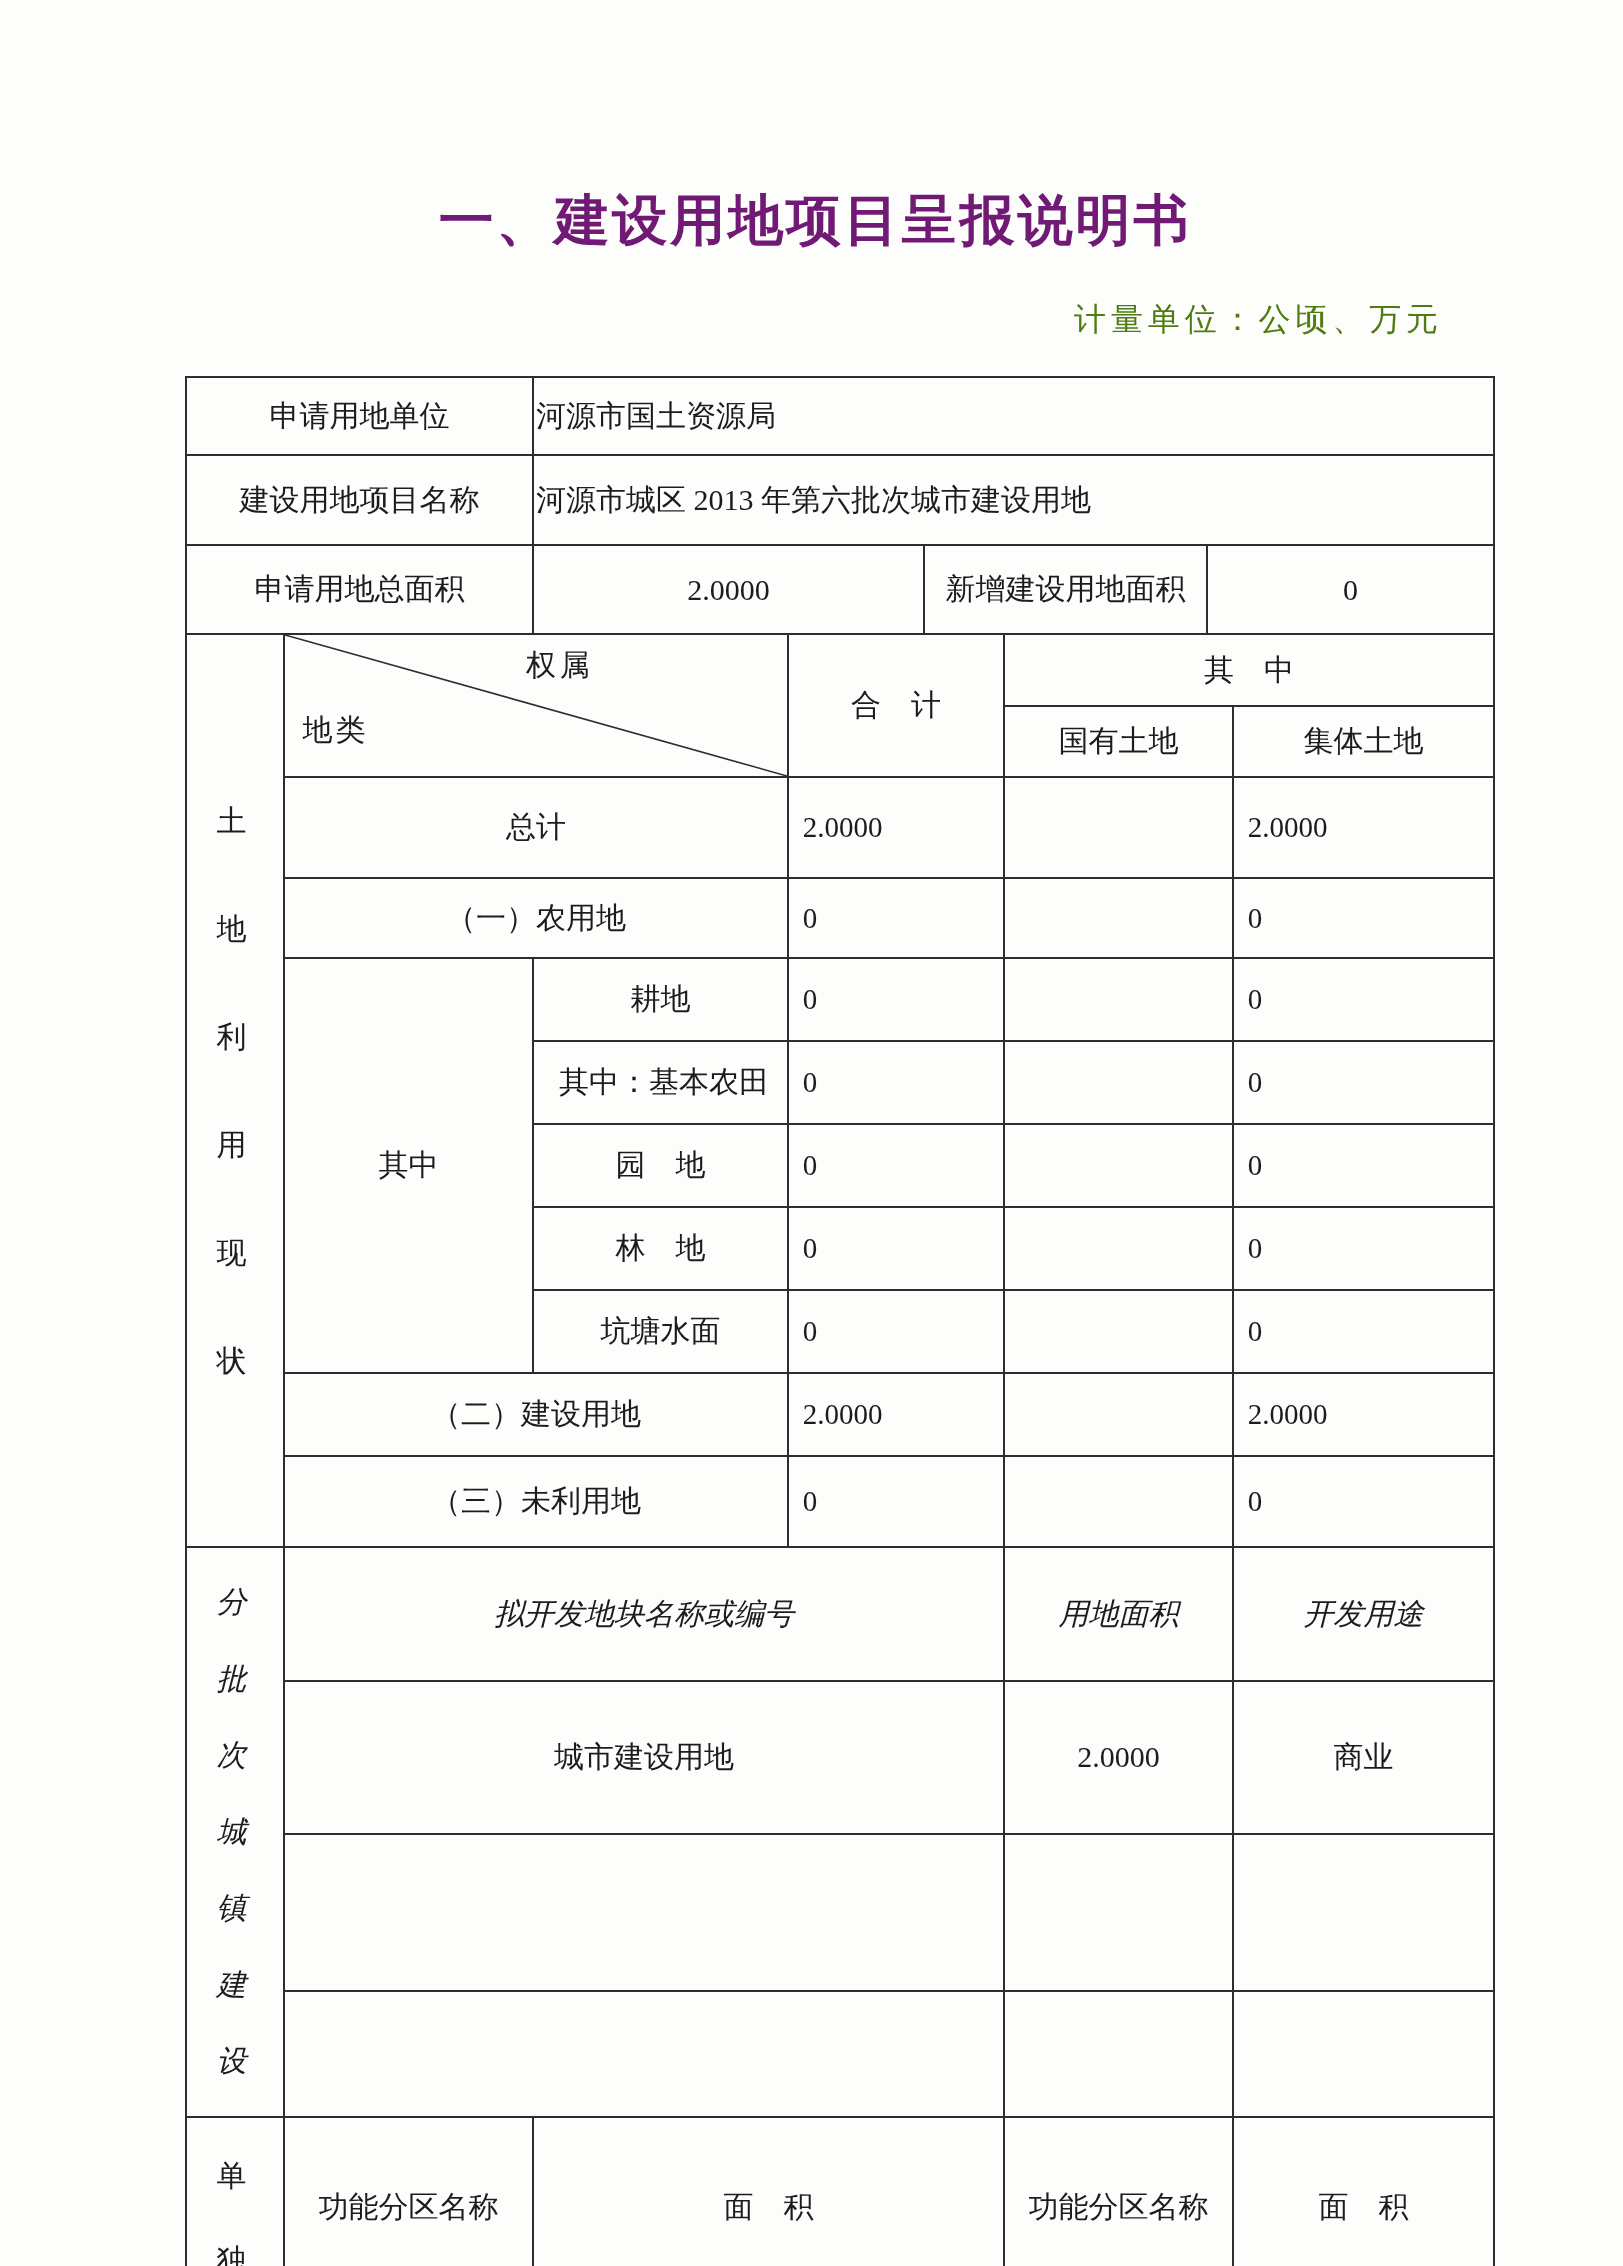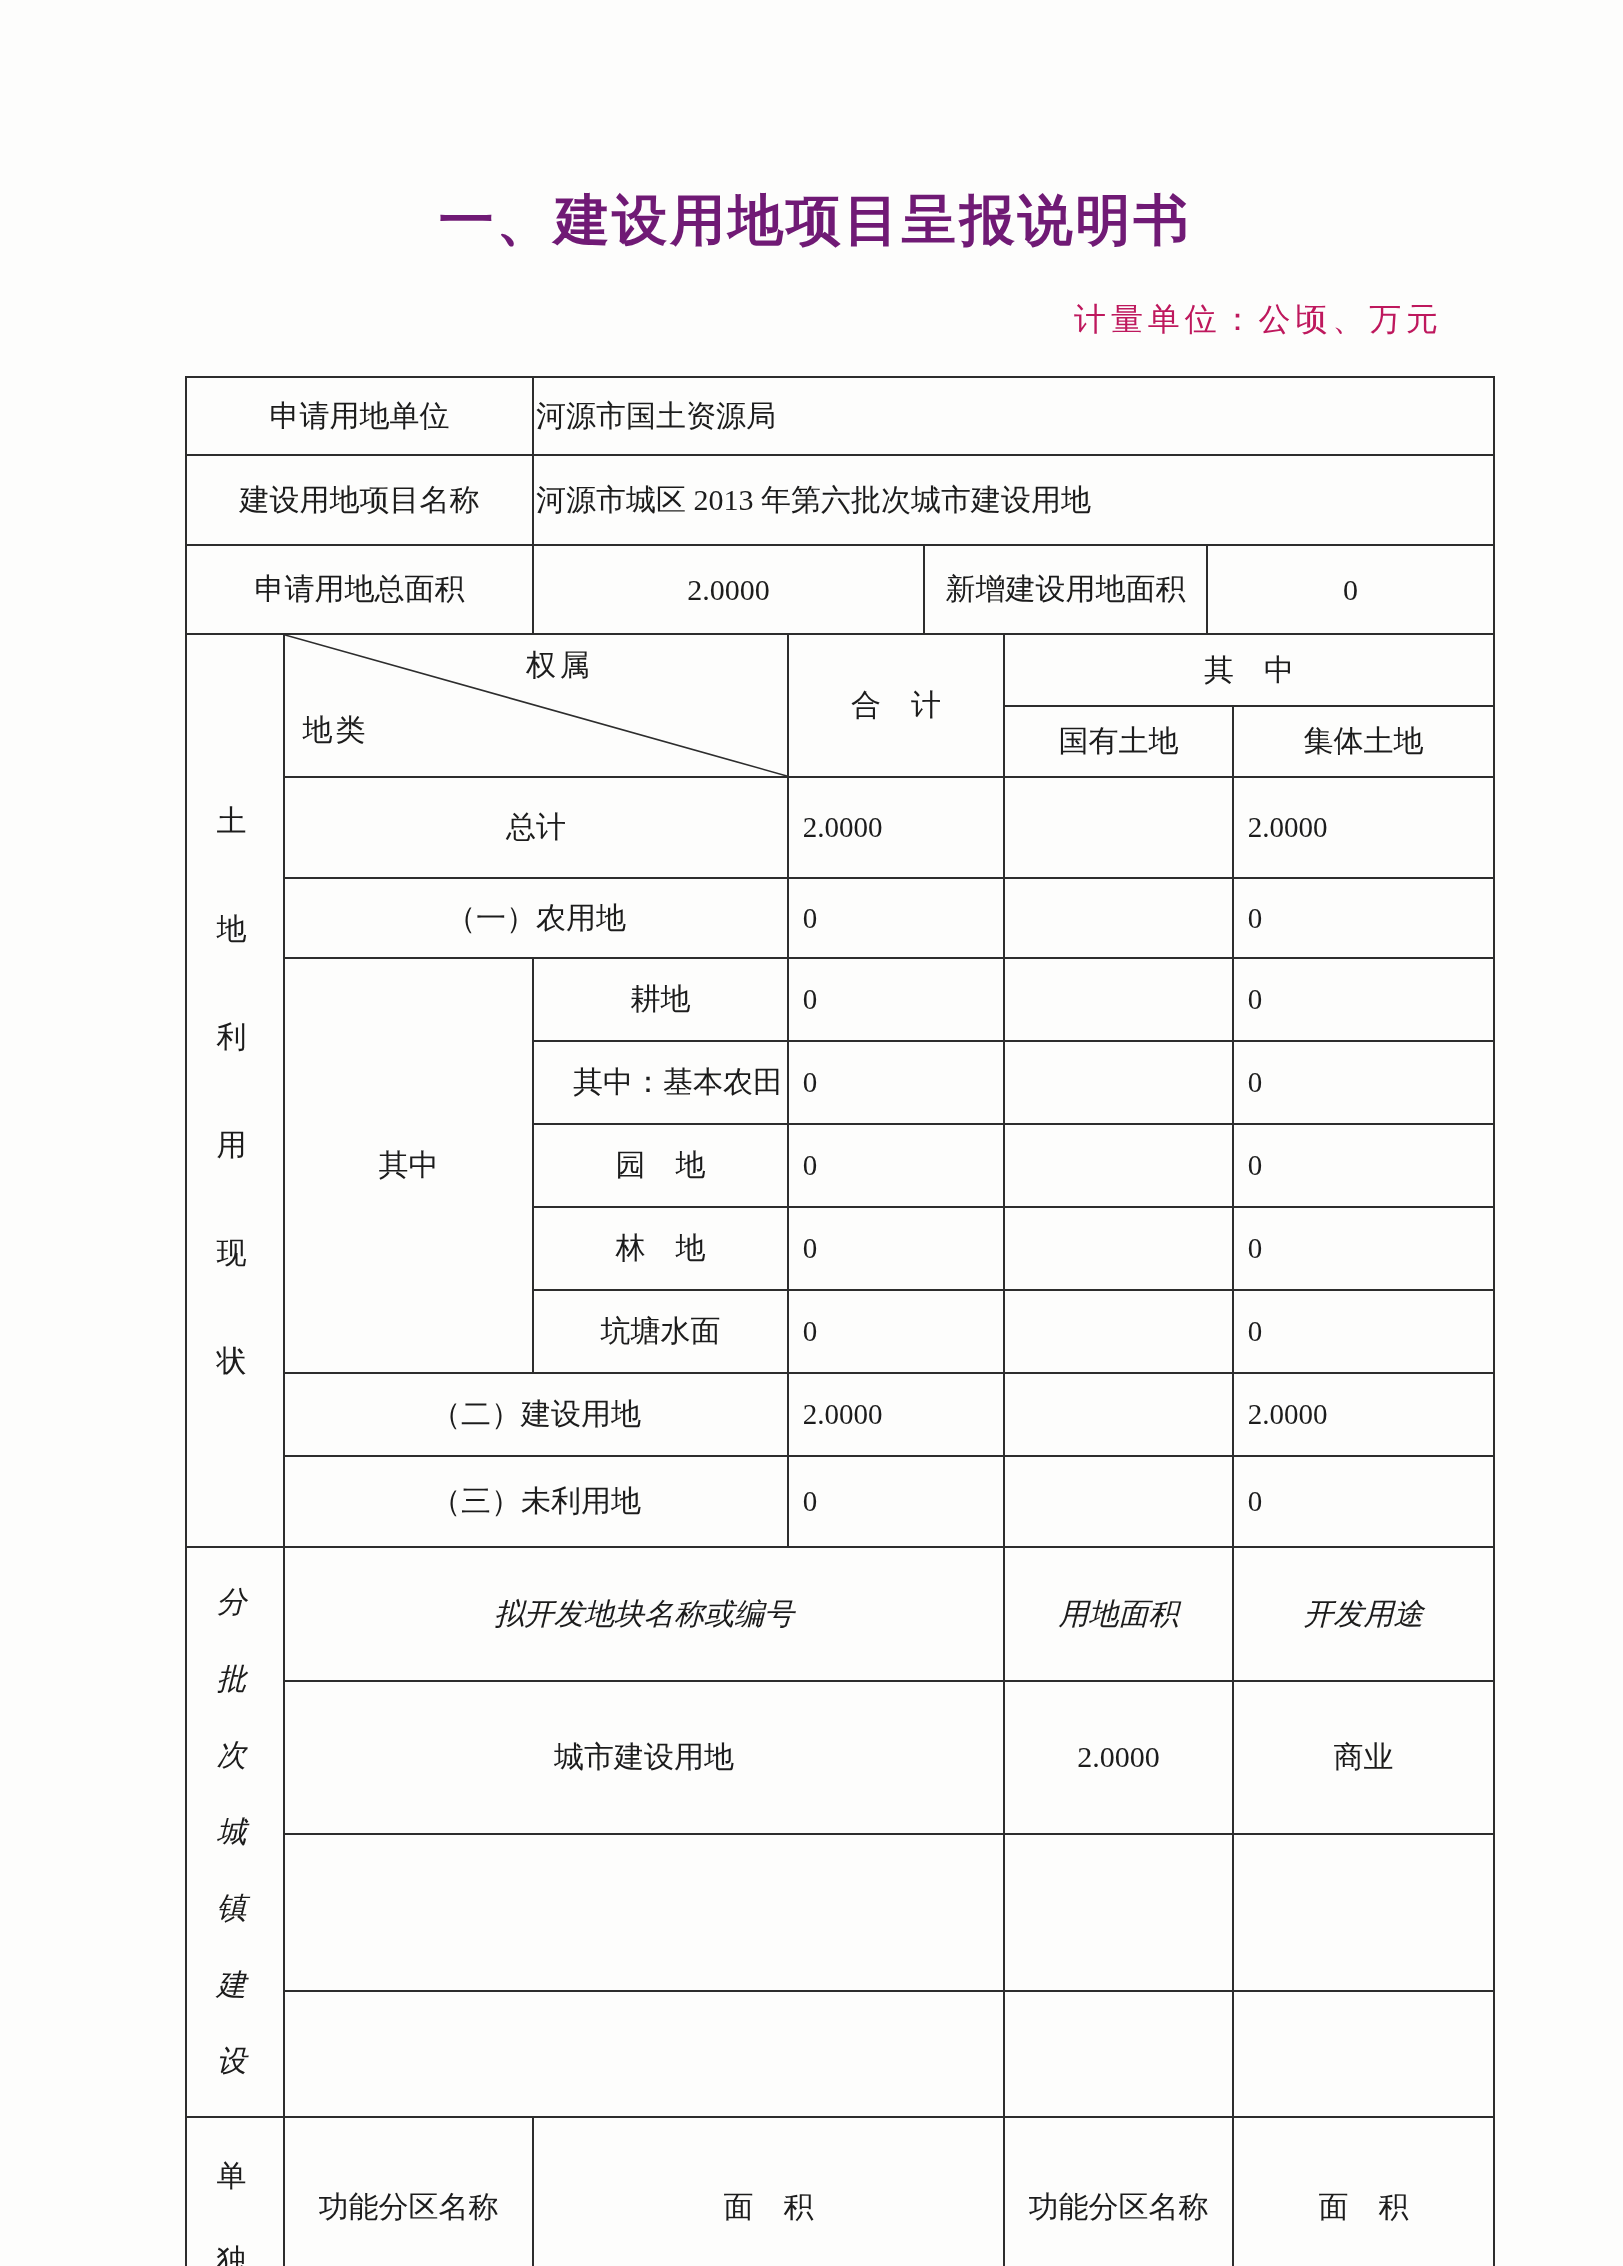--- a/index.html
+++ b/index.html
@@ -14,21 +14,21 @@
     background:#fdfdfc;overflow:hidden;
   }
   .title{
     position:absolute;left:0;top:181px;width:1624px;
     margin:3px;text-align:center;
     font-size:55px;font-weight:700;letter-spacing:2.9px;
     color:#701a75;
   }
   .unit-note{
     position:absolute;top:298px;right:181px;
-    font-size:32px;letter-spacing:4.9px;color:#be185d;
+    font-size:32px;letter-spacing:4.9px;color:#4d7c0f;
   }
   table.form-table{
     position:absolute;left:185px;top:376px;
     width:1307px;
     border-collapse:collapse;table-layout:fixed;
     border:2.9px solid #2d2d2d;
   }
   td{
     border:2px solid #2d2d2d;
     font-size:30px;
@@ -41,21 +41,21 @@
   .num{text-align:left;padding-left:13.7px;font-size:29px;}
   .sec{
     white-space:pre-line;
     letter-spacing:6.8px;
     padding:16px;
     font-size:30px;
   }
   .sec1{line-height:3.6;}
   .sec2{line-height:2.55;}
   .sec3{line-height:2.8;}
-  .sub-left{text-align:right;padding-left:25px;}
+  .sub-left{text-align:left;padding-left:25px;}
   .diag{position:relative;padding:0;}
   .diag svg{position:absolute;left:0;top:0;width:100%;height:100%;display:block;}
   .diag-top{position:absolute;top:9.8px;left:48%;font-size:30px;letter-spacing:3.9px;}
   .diag-bottom{position:absolute;bottom:25px;left:17.6px;font-size:30px;letter-spacing:2.9px;}
   
   .r1{height:78px;border-radius:15px;}  .r2{height:90px;}  .r3{height:89px;}
   .r4{height:72px;}  .r5{height:71px;}  .r6{height:101px;}
   .r7{height:80px;}  .r8,.r9,.r10,.r11,.r12{height:83px;}
   .r13{height:83px;} .r14{height:91px;margin-left:35px;}
   .r15{height:74px;font-style:italic;} .r16{height:84px;} .r17{height:87px;} .r18{height:69px;}

